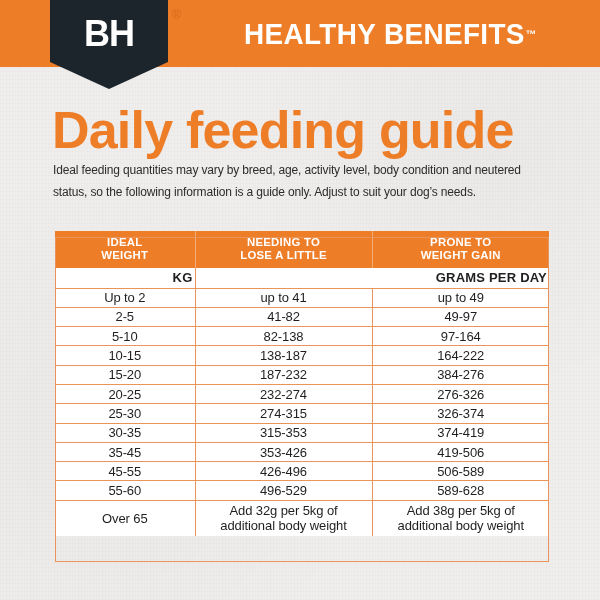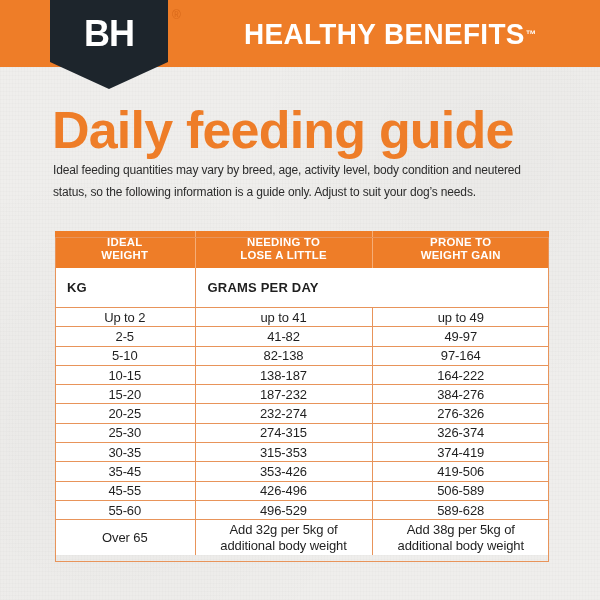--- a/index.html
+++ b/index.html
@@ -153,23 +153,23 @@
     box-sizing: border-box;
   }
   #feeding-table th.head-cell:last-child { border-right: none; }
 
   #feeding-table th.sub-cell {
     background: #ffffff;
     color: #1f1f1f;
     font-weight: 700;
     font-size: 13px;
     letter-spacing: 0.2px;
-    text-align: left;
+    text-align: right;
     vertical-align: middle;
-    padding: 12px;
+    padding: 2px;
     height: 20px;
     box-sizing: border-box;
     border-right: 1px solid #e8945a;
     border-bottom: 1px solid #e8945a;
   }
   #feeding-table th.sub-cell:last-child { border-right: none; }
 
   #feeding-table td.body-cell {
     background: #ffffff;
     color: #1f1f1f;

